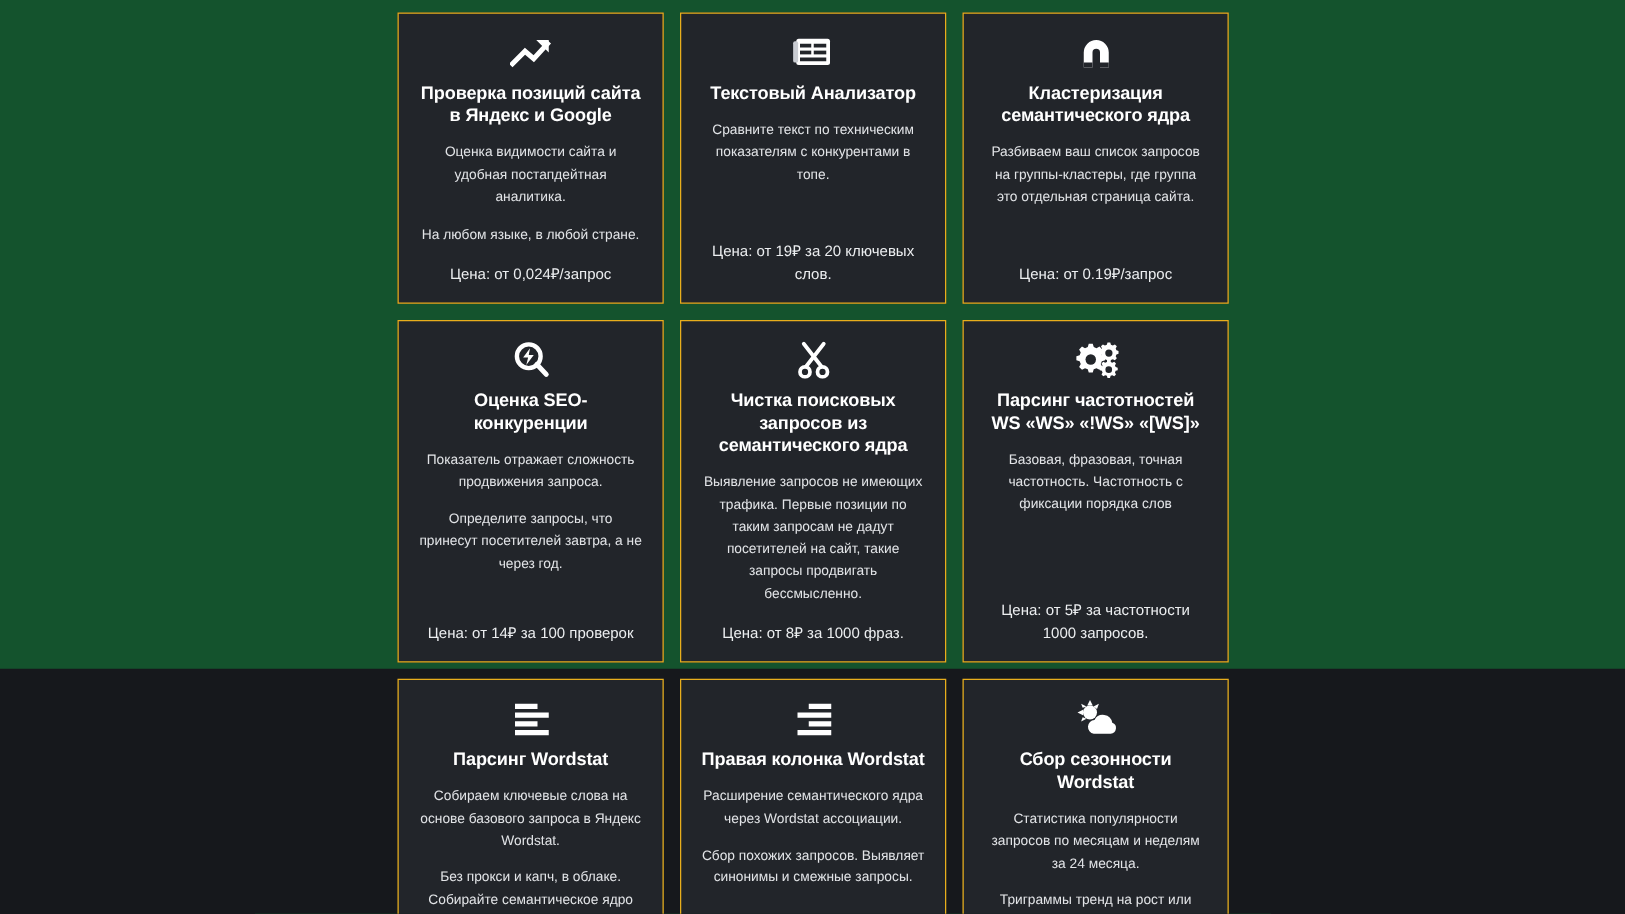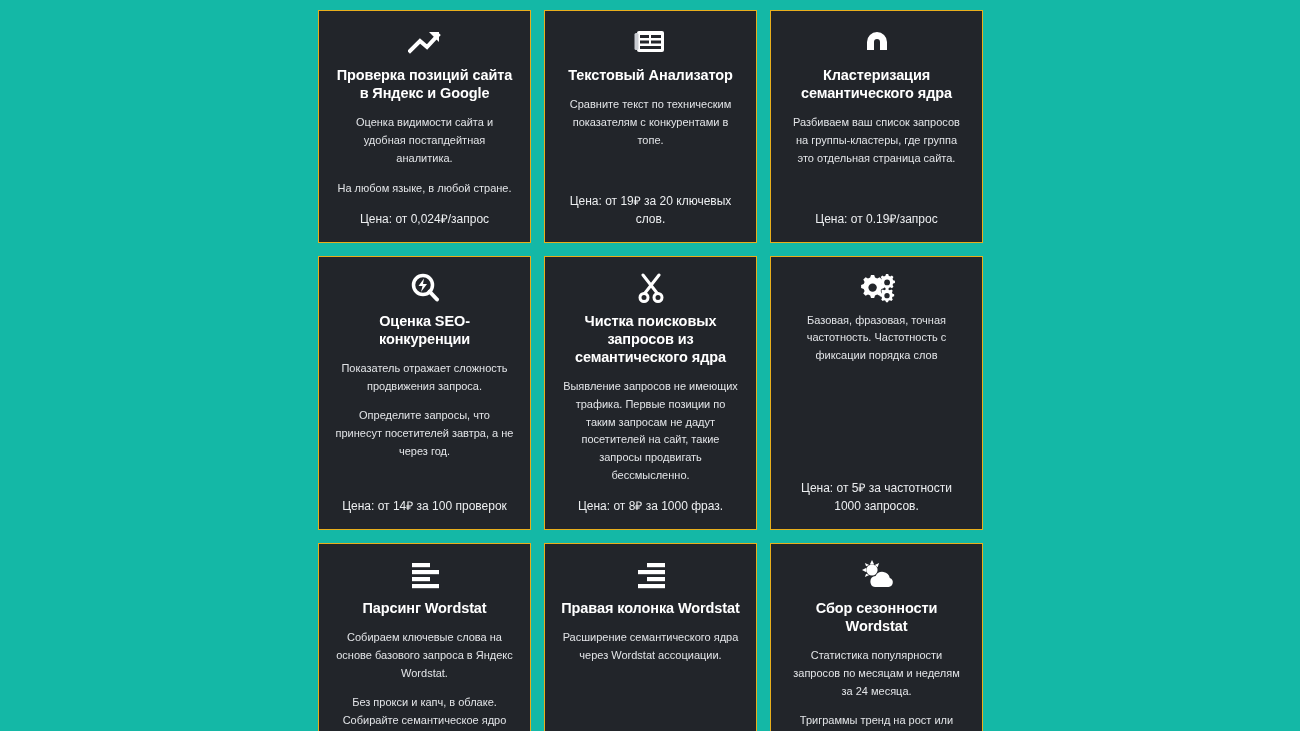--- a/index.html
+++ b/index.html
@@ -12,23 +12,23 @@
   }
 
   body {
     background: #16181c;
     font-family: "Liberation Sans", sans-serif;
     -webkit-font-smoothing: antialiased;
   }
 
   .page {
     width: 1300px;
-    height: 731px;
+    height: 535px;
     position: relative;
-    background: #14b8a6;
+    background: #14532d;
   }
 
   .grid {
     position: absolute;
     left: 318px;
     top: 10px;
     width: 665px;
     display: grid;
     grid-template-columns: repeat(3, 1fr);
     grid-auto-rows: auto;
@@ -175,20 +175,21 @@
           <g fill="#ffffff">
             <path d="M12 2 l3.2 0 0.8 2.6 2.2 0.9 2.4-1.3 2.3 2.3 -1.3 2.4 0.9 2.2 2.6 0.8 0 3.2 -2.6 0.8 -0.9 2.2 1.3 2.4 -2.3 2.3 -2.4-1.3 -2.2 0.9 -0.8 2.6 -3.2 0 -0.8-2.6 -2.2-0.9 -2.4 1.3 -2.3-2.3 1.3-2.4 -0.9-2.2 -2.6-0.8 0-3.2 2.6-0.8 0.9-2.2 -1.3-2.4 2.3-2.3 2.4 1.3 2.2-0.9 z"></path>
             <circle cx="13.6" cy="14.6" r="4.2" fill="#22252a"></circle>
             <path d="M27 1 l2.2 0 0.55 1.8 1.5 0.6 1.65-0.9 1.55 1.55 -0.9 1.65 0.6 1.5 1.8 0.55 0 2.2 -1.8 0.55 -0.6 1.5 0.9 1.65 -1.55 1.55 -1.65-0.9 -1.5 0.6 -0.55 1.8 -2.2 0 -0.55-1.8 -1.5-0.6 -1.65 0.9 -1.55-1.55 0.9-1.65 -0.6-1.5 -1.8-0.55 0-2.2 1.8-0.55 0.6-1.5 -0.9-1.65 1.55-1.55 1.65 0.9 1.5-0.6 z"></path>
             <circle cx="28.1" cy="9.4" r="2.9" fill="#22252a"></circle>
             <path d="M27 15 l2.0 0 0.5 1.65 1.37 0.55 1.5-0.82 1.42 1.42 -0.82 1.5 0.55 1.37 1.65 0.5 0 2.0 -1.65 0.5 -0.55 1.37 0.82 1.5 -1.42 1.42 -1.5-0.82 -1.37 0.55 -0.5 1.65 -2.0 0 -0.5-1.65 -1.37-0.55 -1.5 0.82 -1.42-1.42 0.82-1.5 -0.55-1.37 -1.65-0.5 0-2.0 1.65-0.5 0.55-1.37 -0.82-1.5 1.42-1.42 1.5 0.82 1.37-0.55 z"></path>
             <circle cx="28.0" cy="22.7" r="2.65" fill="#22252a"></circle>
           </g>
         </svg>
       </div>
+      <div class="card-title">Парсинг частотностей WS «WS» «!WS» «[WS]»</div>
       <div class="card-body second">Базовая, фразовая, точная частотность. Частотность с фиксации порядка слов</div>
       <div class="card-price">Цена: от 5₽ за частотности 1000 запросов.</div>
     </div>
 
     <div class="card r3">
       <div class="card-icon">
         <svg width="30" height="28" viewBox="0 0 30 28">
           <rect x="2" y="2" width="18" height="4.2" fill="#ffffff"></rect>
           <rect x="2" y="9" width="27" height="4.2" fill="#ffffff"></rect>
           <rect x="2" y="16" width="18" height="4.2" fill="#ffffff"></rect>
@@ -205,20 +206,21 @@
       <div class="card-icon">
         <svg width="30" height="28" viewBox="0 0 30 28">
           <rect x="11" y="2" width="18" height="4.2" fill="#ffffff"></rect>
           <rect x="2" y="9" width="27" height="4.2" fill="#ffffff"></rect>
           <rect x="11" y="16" width="18" height="4.2" fill="#ffffff"></rect>
           <rect x="2" y="23" width="27" height="4.2" fill="#ffffff"></rect>
         </svg>
       </div>
       <div class="card-title">Правая колонка Wordstat</div>
       <div class="card-body">Расширение семантического ядра через Wordstat ассоциации.</div>
+      <div class="card-body second">Сбор похожих запросов. Выявляет синонимы и смежные запросы.</div>
       <div class="card-price">Цена: от 2,5₽ за 100 запросов</div>
     </div>
 
     <div class="card r3">
       <div class="card-icon">
         <svg width="38" height="30" viewBox="0 0 38 30">
           <g fill="#ffffff">
             <circle cx="14" cy="10" r="5.6"></circle>
             <polygon points="14,0 16.2,4.4 11.8,4.4"></polygon>
             <polygon points="4,10 8.4,7.8 8.4,12.2"></polygon>

